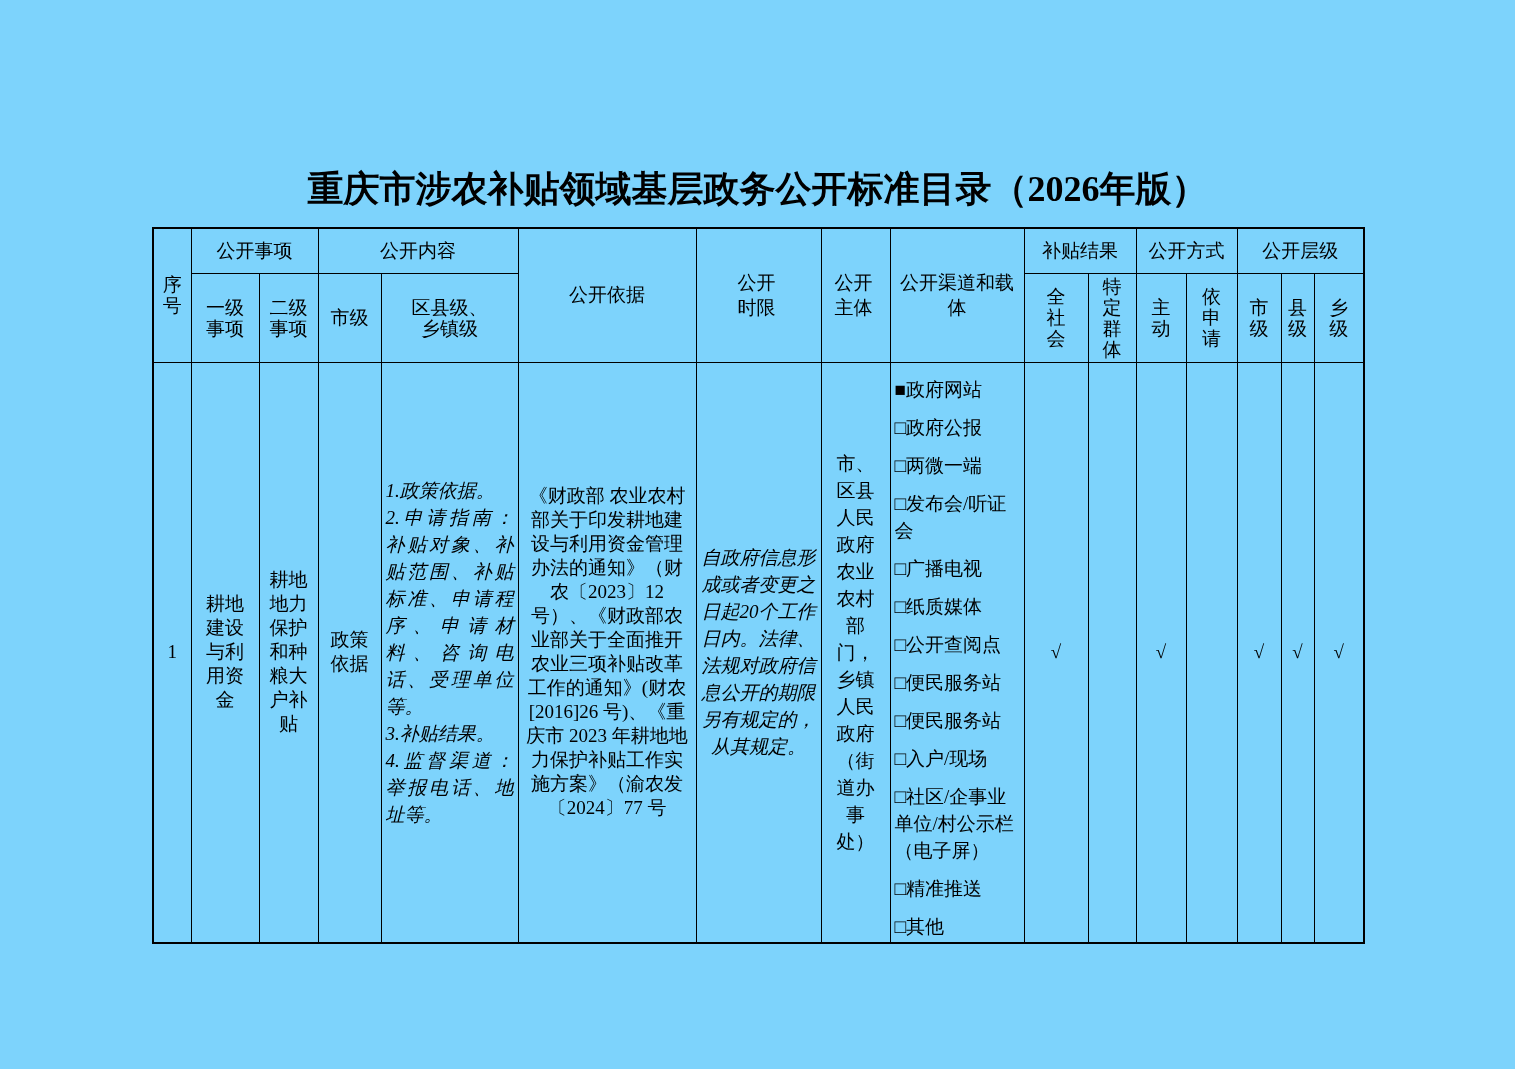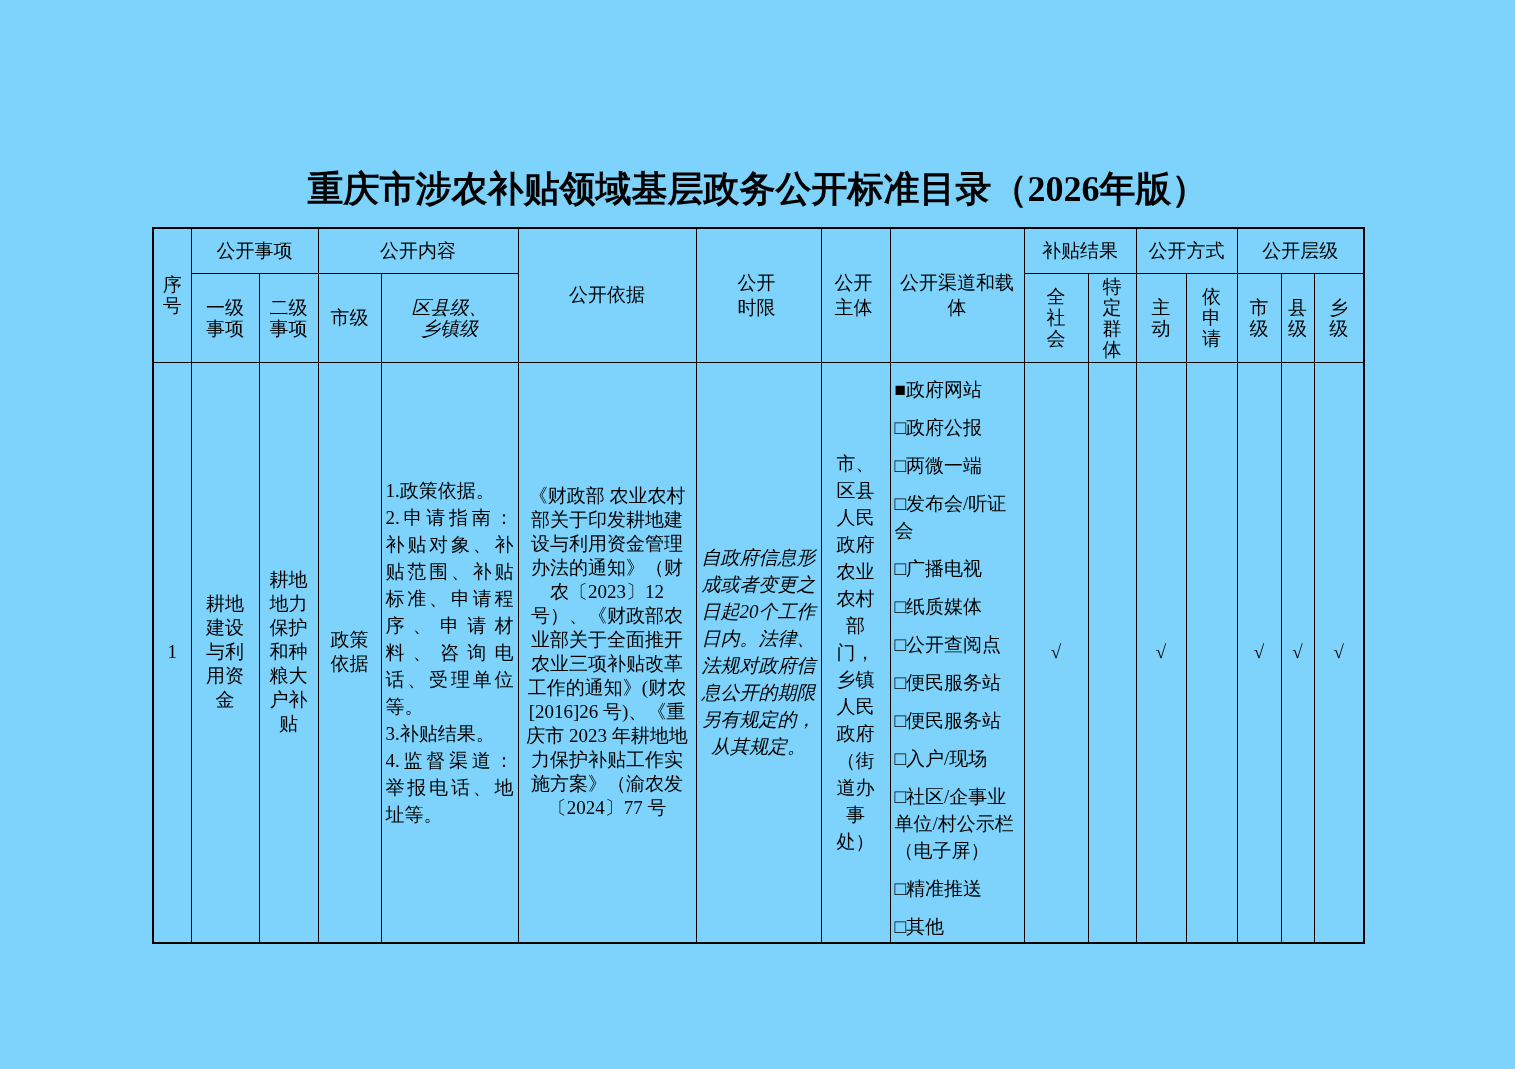--- a/index.html
+++ b/index.html
@@ -38,27 +38,27 @@
     text-align:center;
     overflow:hidden;
   }
   tr.hrow1{height:45px;}
   tr.hrow2{height:85px;}
   tr.drow{height:483px;}
   
   .w1{display:inline-block;width:1.18em;word-break:break-all;text-align:center;line-height:21px;vertical-align:middle;}
   .w2{display:inline-block;width:2.2em;word-break:break-all;text-align:center;line-height:21px;vertical-align:middle;}
   .w2b{display:inline-block;width:2.2em;word-break:break-all;text-align:left;line-height:25px;vertical-align:middle;}
-  .w4{display:inline-block;width:4.35em;word-break:break-all;text-align:center;line-height:21px;vertical-align:middle;font-style:italic;}
+  .w4{display:inline-block;width:4.35em;word-break:break-all;text-align:center;line-height:21px;vertical-align:middle;}
   th.channels-h{text-align:left;padding-left:8px;line-height:25px;}
   
   td.seq-cell{font-size:20px;}
   .stack2{display:inline-block;width:2.25em;word-break:break-all;text-align:center;line-height:24px;vertical-align:middle;}
   .stack-subject{display:inline-block;width:2.35em;word-break:break-all;line-height:27px;vertical-align:middle;}
-  td.county-cell{text-align:left;padding:6px 10px;}
+  td.county-cell{text-align:left;padding:6px 10px;font-style:italic;}
   td.county-cell .county-item{text-align:justify;line-height:27px;}
   td.basis-cell{padding:6px 10px;text-align:justify;text-align-last:center;line-height:24px;}
   td.time-cell{padding:6px 10px;text-align:justify;text-align-last:center;line-height:27px;font-style:italic;}
   td.channels-cell{text-align:left;padding:6px 8px;}
   td.channels-cell .channel-item{line-height:27px;text-align:left;word-break:break-word;margin-top:11px;}
   td.mark-cell{font-size:22px;}
 </style>
 </head>
 <body>
 

